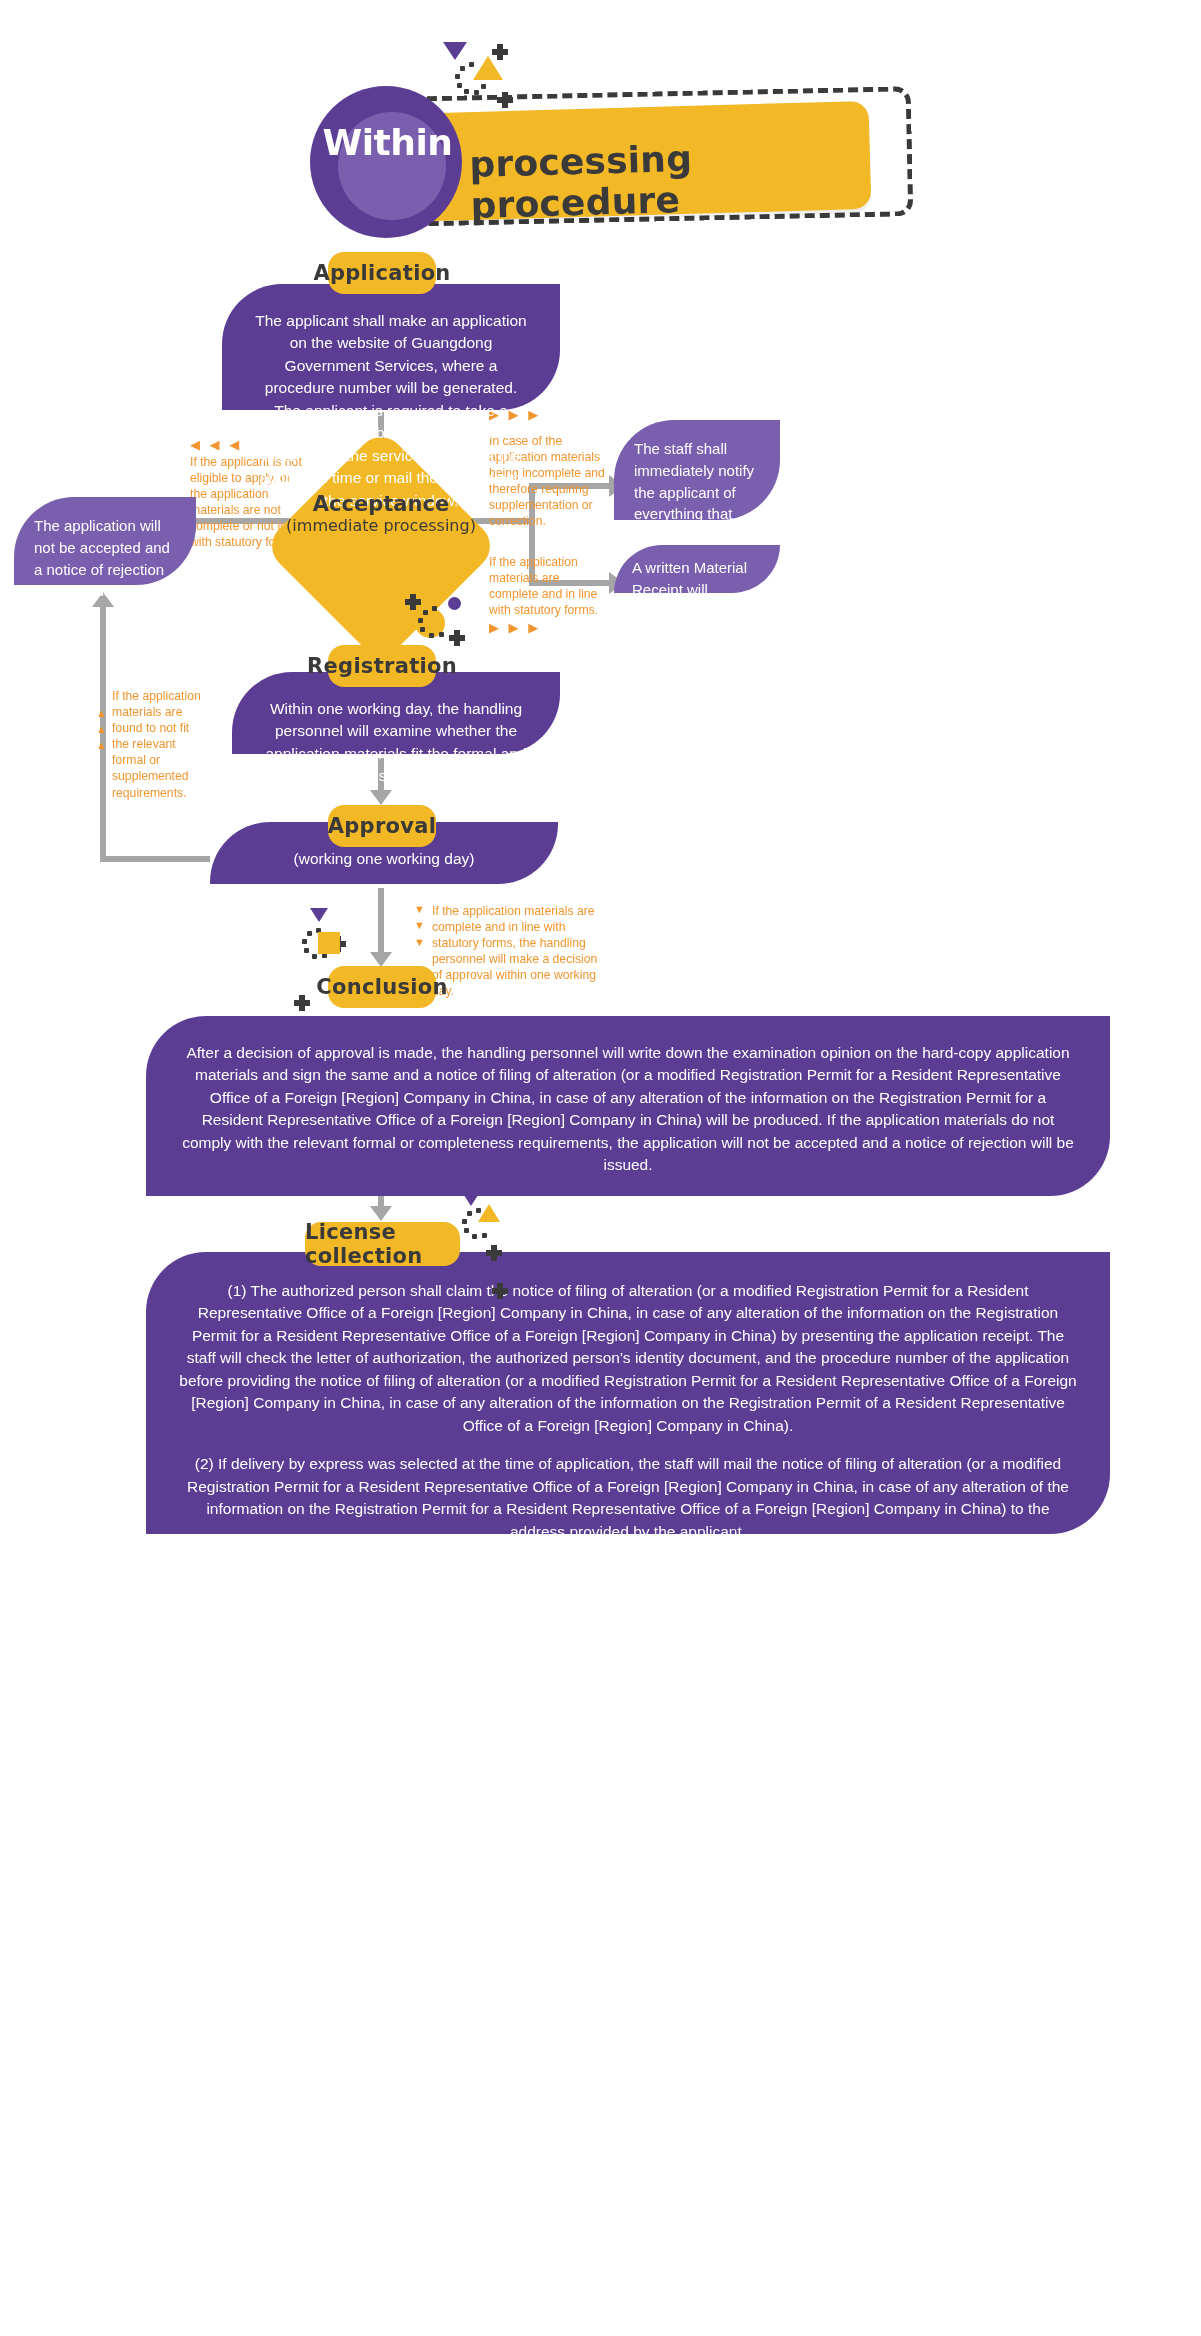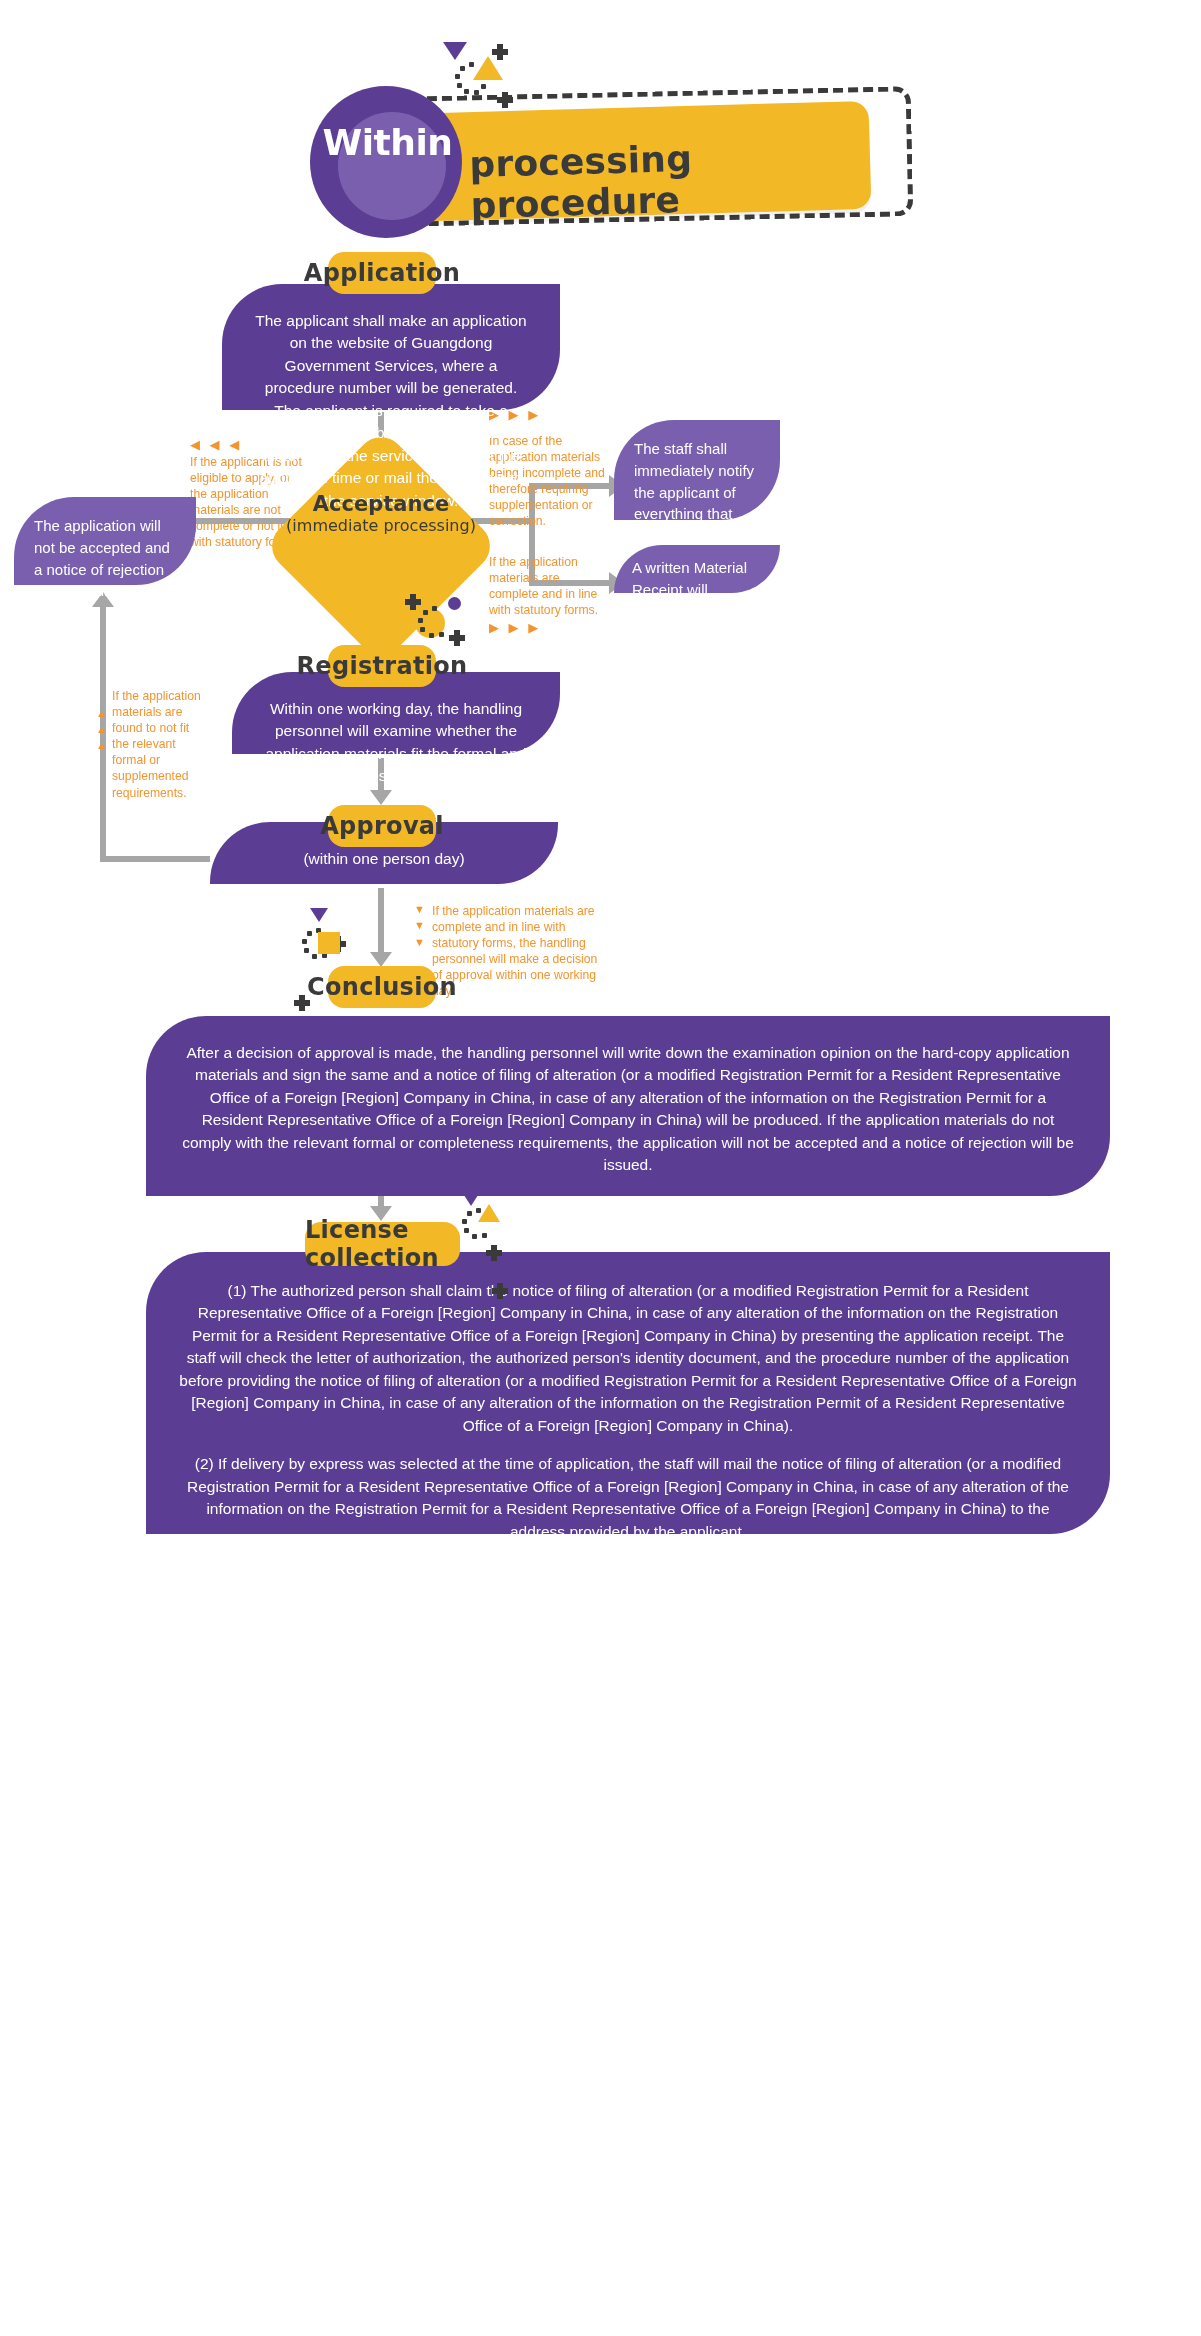--- a/index.html
+++ b/index.html
@@ -42,21 +42,21 @@
     position:absolute; left:305px; top:122px; width:165px; text-align:center;
     color:#ffffff; font-size:36px; font-weight:bold;
     font-family:"DejaVu Sans", sans-serif; letter-spacing:-.5px;
   }
 
   
   .pill {
     position:absolute; background:#f2b825; border-radius:16px;
     color:#3a3a3a; font-weight:bold; font-family:"DejaVu Sans", sans-serif;
     display:flex; align-items:center; justify-content:center;
-    font-size:24px; z-index:6; letter-spacing:.3px;
+    font-size:21px; z-index:6; letter-spacing:.3px;
   }
   .pbody {
     position:absolute; background:#5c3d94; color:#ffffff;
     font-size:15.5px; line-height:1.45; z-index:4;
   }
   .pbody .inner { padding:26px 30px 22px 30px;text-align:center; }
   .r-tl { border-top-left-radius:60px; }
   .r-br { border-bottom-right-radius:60px; }
 
   
@@ -239,21 +239,21 @@
 <div class="deco" style="left:96px;top:706px;color:#f2952f;font-size:11px;line-height:1.45;">▲<br>▲<br>▲</div>
 
 <div class="vline" style="left:100px;top:600px;height:262px;"></div>
 <div class="arrow-down" style="left:92px;top:592px;transform:rotate(180deg);"></div>
 <div class="hline" style="left:100px;top:856px;width:110px;"></div>
 
 <div class="vline" style="left:378px;top:758px;height:36px;"></div>
 <div class="arrow-down" style="left:370px;top:790px;"></div>
 
 <div class="pbody r-tl r-br" style="left:210px;top:822px;width:348px;height:62px;">
-  <div class="inner" style="padding:26px 30px;text-align:center;">(within one person day)</div>
+  <div class="inner" style="padding:26px 30px;text-align:center;">(working one working day)</div>
 </div>
 <div class="pill" style="left:328px;top:805px;width:108px;height:42px;text-align:center;">Approval</div>
 
 <div class="vline" style="left:378px;top:888px;height:70px;"></div>
 <div class="arrow-down" style="left:370px;top:952px;"></div>
 
 <div class="anno" style="left:432px;top:903px;width:170px;">
   <div>If the application materials are complete and in line with statutory forms, the handling personnel will make a decision of approval within one working day.</div>
 </div>
 <div class="deco" style="left:414px;top:901px;color:#f2952f;font-size:11px;line-height:1.48;">▼<br>▼<br>▼</div>

